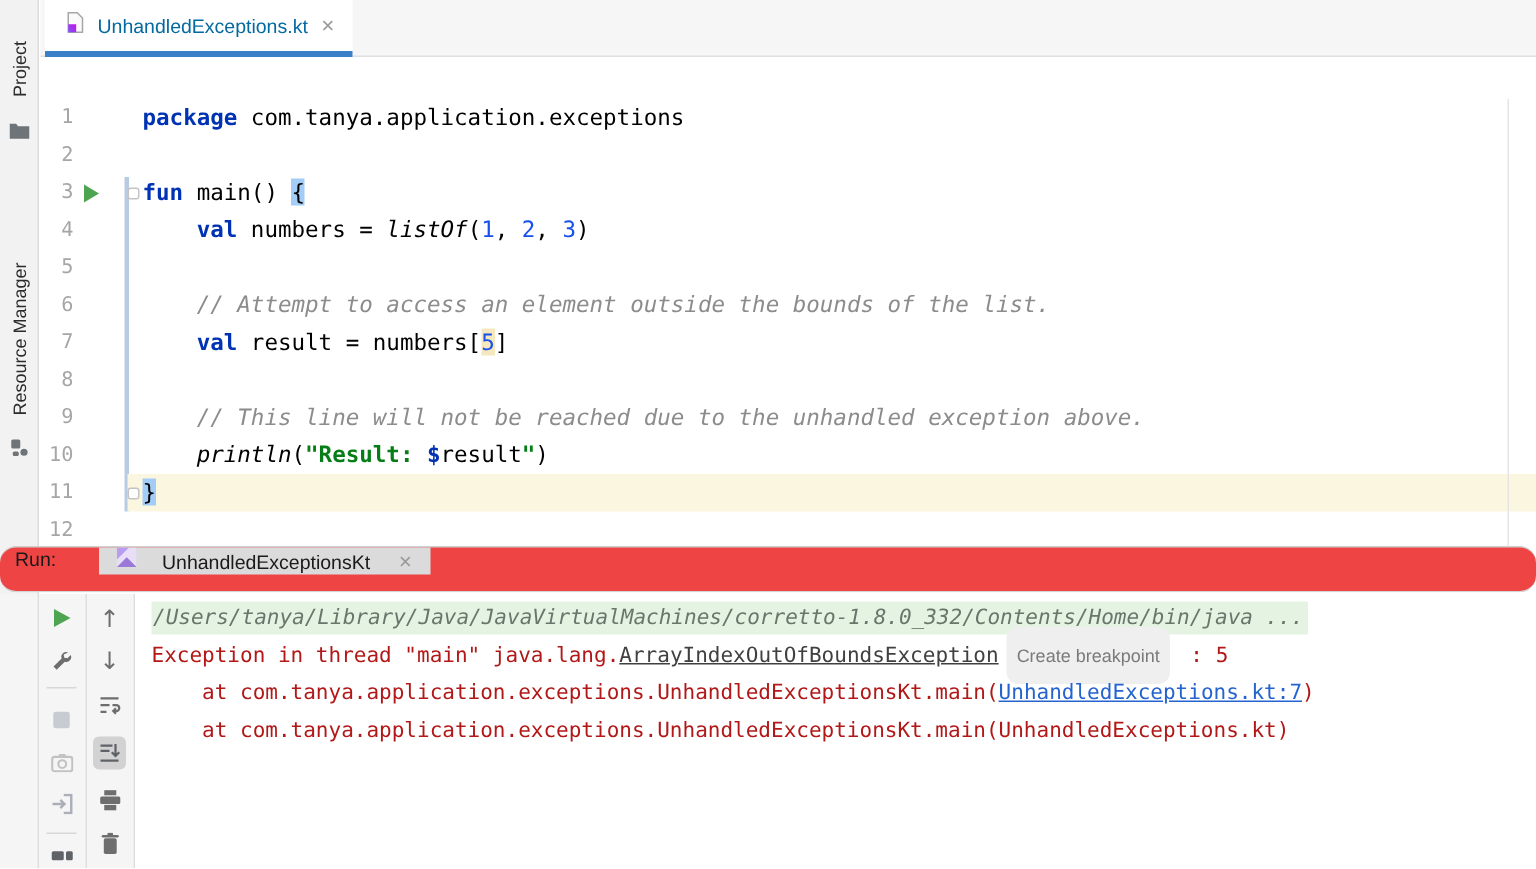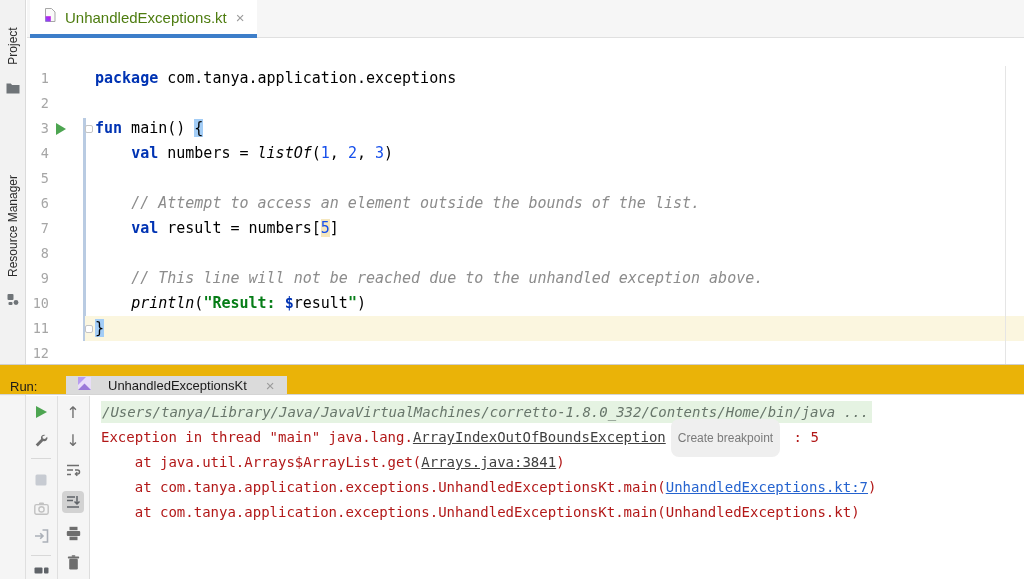--- a/index.html
+++ b/index.html
@@ -9,21 +9,21 @@
   
   .stripe{position:absolute;left:0;top:0;width:26px;height:579px;background:#F2F2F2;border-right:1px solid #DBDBDB;box-sizing:border-box;}
   .vlabel{position:absolute;left:13px;transform:translate(-50%,-50%) rotate(-90deg);
           white-space:nowrap;font-size:12px;color:#2B2B2B;}
   .stripe-icon{position:absolute;left:50%;transform:translateX(-50%);}
 
   
   .tabstrip{position:absolute;left:27px;top:0;right:0;height:38px;background:#F6F6F6;border-bottom:1px solid #E0E0E0;box-sizing:border-box;}
   .ed-tab{position:absolute;left:3px;top:0;height:38px;background:#FFFFFF;display:flex;align-items:center;
           gap:7px;padding:0 12px;box-sizing:border-box;border-bottom:4px solid #3D7EC9;}
-  .ed-tab .title{font-size:15px;color:#4d7c0f;}
+  .ed-tab .title{font-size:13px;color:#0369a1;}
   .close-x{font-size:15px;color:#9B9B9B;line-height:1;margin-left:2px;}
 
   
   .editor{position:absolute;left:27px;top:39px;right:0;height:326px;background:#FFFFFF;overflow:hidden;}
   .rows{position:absolute;left:0;top:27px;right:0;}
   .ed-row{display:flex;height:25px;line-height:25px;font-family:"DejaVu Sans Mono",monospace;font-size:15px;white-space:pre;}
   .ln{width:22px;text-align:right;color:#A6A6A6;font-size:13.5px;flex:none;}
   .gutcol{width:16px;margin-left:4px;flex:none;display:flex;align-items:center;justify-content:center;}
   .spacer{width:16px;flex:none;}
   .foldcol{width:10px;flex:none;display:flex;align-items:center;}
@@ -38,23 +38,23 @@
   .seg-pl{color:#000000;}
   .seg-fn{color:#000000;font-style:italic;}
   .seg-num{color:#1750EB;}
   .seg-numhl{color:#1750EB;background:#F5E7BE;}
   .seg-cm{color:#8C8C8C;font-style:italic;}
   .seg-str{color:#067D17;font-weight:bold;}
   .seg-dl{color:#0033B3;font-weight:bold;}
   .seg-br{color:#000000;background:#A3CDF6;}
 
   
-  .run-strip{position:absolute;left:0;top:364px;width:100%;height:31px;background:#eab308;
+  .run-strip{position:absolute;left:0;top:364px;width:100%;height:31px;background:#ef4444;
              border-top:1px solid #CFCFCF;border-bottom:1px solid #D4D4D4;box-sizing:border-box;
-             display:flex;align-items:flex-end;}
+             display:flex;align-items:flex-start;border-radius:11px;}
   .run-label{font-size:13px;color:#1A1A1A;padding:0 10px;width:46px;display:flex;align-items:center;}
   .run-tab{background:#DBDBDB;display:flex;align-items:center;gap:17px;padding:0 12px;}
   .run-tab .title{font-size:13px;color:#1A1A1A;}
 
   
   .run-tools{position:absolute;left:0;top:396px;width:89px;bottom:0;background:#F5F5F5;overflow:hidden;}
   .vdiv{position:absolute;top:0;bottom:0;width:1px;background:#DFDFDF;}
   .tbtn{position:absolute;width:22px;height:22px;display:flex;align-items:center;justify-content:center;transform:translate(-50%,-50%);}
   .tbtn.selected{background:#D2D2D2;border-radius:4px;}
   .hdiv{position:absolute;height:1px;background:#D8D8D8;width:20px;}
@@ -225,20 +225,19 @@
           <rect x="0.8" y="1.6" width="11.4" height="1.8" rx="0.9" fill="#6E6E6E"></rect>
           <rect x="4.6" y="0.2" width="3.8" height="1.6" rx="0.8" fill="#6E6E6E"></rect>
         </svg>
     </div>
   </div>
 
   <div class="console">
     <div>
         <div class="con-row"><span class="seg-path">/Users/tanya/Library/Java/JavaVirtualMachines/corretto-1.8.0_332/Contents/Home/bin/java ...</span></div>
         <div class="con-row"><span class="seg-err">Exception in thread "main" java.lang.</span><span class="seg-gl">ArrayIndexOutOfBoundsException</span><span class="seg-chip">Create breakpoint</span><span class="seg-err"> : 5</span></div>
-        <div class="con-row"><span class="seg-err">    at java.util.Arrays$ArrayList.get(</span><span class="seg-gl">Arrays.java:3841</span><span class="seg-err">)</span></div>
         <div class="con-row"><span class="seg-err">    at com.tanya.application.exceptions.UnhandledExceptionsKt.main(</span><span class="seg-bl">UnhandledExceptions.kt:7</span><span class="seg-err">)</span></div>
         <div class="con-row"><span class="seg-err">    at com.tanya.application.exceptions.UnhandledExceptionsKt.main(UnhandledExceptions.kt)</span></div>
         <div class="con-row"></div>
       </div>
   </div>
 
 </div>
 
 </body></html>

